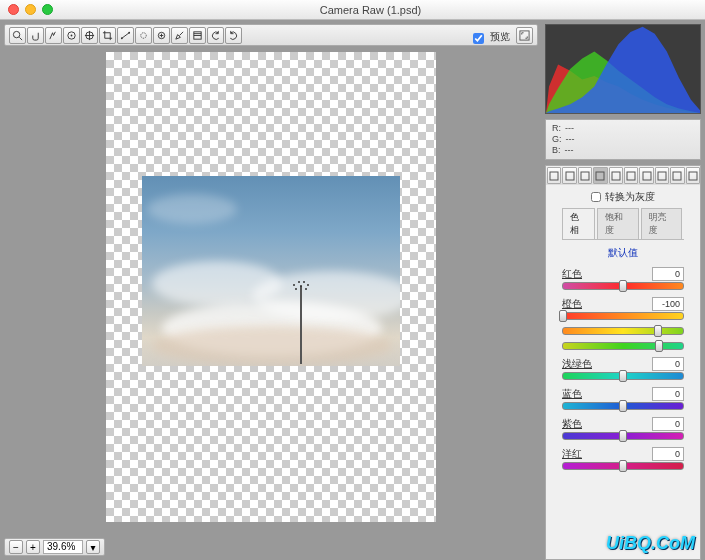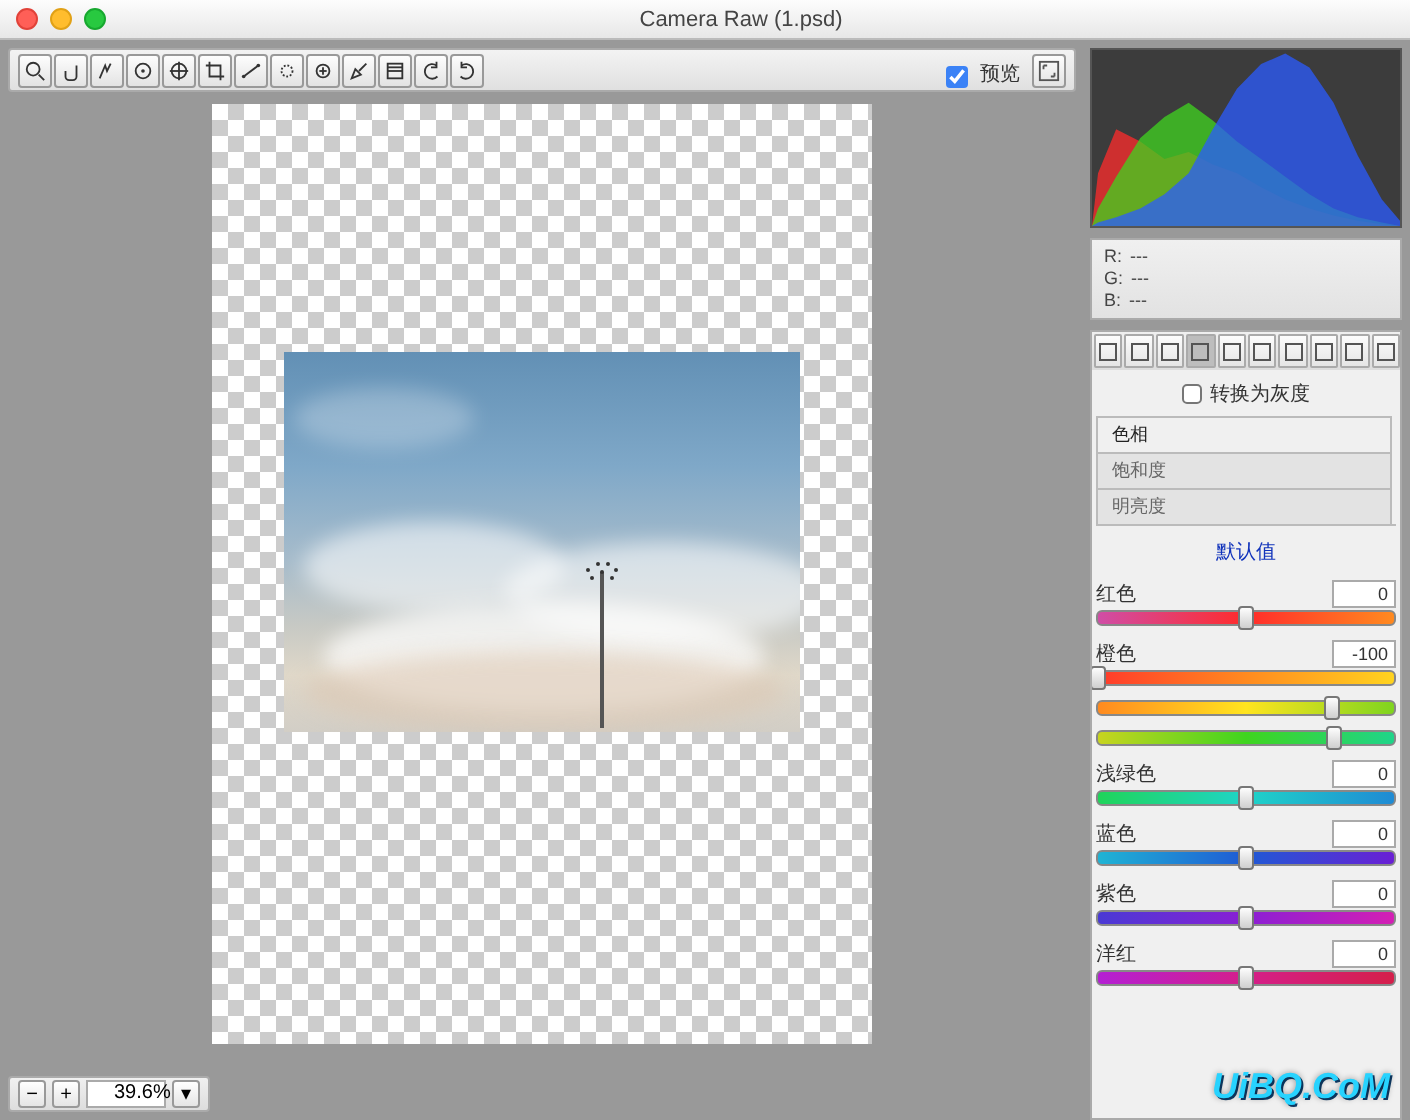--- a/index.html
+++ b/index.html
@@ -41,40 +41,40 @@
   .c3 { width:220px; height:55px; left:20px; top:125px; background:rgba(255,255,255,.7);}
   .c4 { width:90px; height:30px; left:5px; top:18px; background:rgba(255,255,255,.25);}
   .c5 { width:240px; height:40px; left:10px; top:150px; background:rgba(220,200,180,.6);}
   .pole { position:absolute; left:158px; top:110px; width:2px; height:78px; background:#555;}
   .pole-top { position:absolute; left:150px; top:104px; width:18px; height:10px;}
   .pole-top span { position:absolute; width:2px; height:2px; background:#333; border-radius:50%;}
   .pt1{left:1px;top:4px;} .pt2{left:6px;top:1px;} .pt3{left:11px;top:1px;} .pt4{left:15px;top:4px;}
   .pt5{left:3px;top:8px;} .pt6{left:13px;top:8px;} .ptc{left:8px;top:5px;width:3px;height:3px;}
   .bottombar { position:absolute; left:4px; bottom:4px; height:18px; background:linear-gradient(#f0f0f0,#ddd); border:1px solid #aaa; border-radius:2px; display:flex; align-items:center; gap:3px; padding:0 4px; font-size:10px;}
   .bb-btn { width:14px; height:14px; background:linear-gradient(#fff,#e5e5e5); border:1px solid #999; border-radius:2px; display:flex;align-items:center;justify-content:center; cursor:pointer;}
-  .zoom-val { background:#fff; border:1px solid #aaa; height:14px; width:40px; font-size:10px; padding:0 13px; line-height:12px;}
+  .zoom-val { background:#fff; border:1px solid #aaa; height:14px; width:40px; font-size:10px; padding:0 3px; line-height:12px;}
   .right-pane { width:163px; background:#999; display:flex; flex-direction:column; padding:4px 4px 0 3px;}
   .histogram { height:90px; width:100%; background:#3c3c3c; border:1px solid #555; margin-bottom:5px; position:relative;}
   .rgb-readout { background:linear-gradient(#f0f0f0,#e2e2e2); border:1px solid #aaa; padding:3px 6px; font-size:9px; color:#444; line-height:11px; margin-bottom:5px;}
   .rgb-row { display:flex; gap:4px;}
   .panel-icons { height:20px; background:linear-gradient(#f0f0f0,#ddd); border:1px solid #aaa; border-bottom:none; display:flex; align-items:center; }
   .panel-icons .pi { width:17px; height:17px; border:1px solid #aaa; border-radius:1px; margin:0 0px 0 1px; display:flex; align-items:center; justify-content:center; font-size:9px; color:#444; background:linear-gradient(#fcfcfc,#e5e5e5); cursor:pointer; }
   .panel-icons .pi.active { background:#bdbdbd;}
   .panel-title { background:linear-gradient(#f2f2f2,#e2e2e2); border:1px solid #aaa; height:18px; display:flex; align-items:center; justify-content:center; font-size:10px; color:#444; position:relative;}
   .panel-title::after { content:""; position:absolute; right:5px; width:12px; height:12px; border:1px solid #999; border-radius:2px; background:linear-gradient(#fff,#e5e5e5);}
-  .panel-body { background:#f0f0f0; border:1px solid #aaa; border-top:none; flex:1; overflow:auto; font-size:10px; color:#333; padding:3px 2px 6px;}
+  .panel-body { background:#f0f0f0; border:1px solid #aaa; border-top:none; flex:1; overflow:auto; font-size:10px; color:#333; padding:3px 16px 6px;}
   .gray-convert { display:flex; align-items:center; justify-content:center; gap:4px; padding:2px 0 4px;}
   .gray-convert input { width:10px; height:10px;}
-  .sub-tabs { display:flex; border-bottom:1px solid #bbb; margin-bottom:3px;flex-direction:column;}
+  .sub-tabs { display:flex; border-bottom:1px solid #bbb; margin-bottom:3px;}
   .sub-tab { font-size:9px; padding:2px 7px; background:#e3e3e3; border:1px solid #bbb; border-bottom:none; margin-right:2px; color:#666; cursor:pointer;}
   .sub-tab.active { background:#f0f0f0; color:#222;}
   .defaults-link { text-align:center; font-size:10px; color:#1133bb; padding:3px 0 7px; cursor:pointer;}
   .slider-row { margin-bottom:7px;}
   .slider-head { display:flex; justify-content:space-between; align-items:center; margin-bottom:1px;}
-  .slider-label { font-size:10px; color:#333;}
+  .slider-label { font-size:10px; color:#333;text-decoration:underline;}
   .slider-val { width:32px; height:14px; border:1px solid #aaa; background:#fff; font-size:9px; text-align:right; padding:0 3px; line-height:12px;}
   .slider-track { height:8px; border:1px solid #888; border-radius:3px; position:relative;}
   .thumb { position:absolute; top:-3px; width:8px; height:12px; background:linear-gradient(#fdfdfd,#cfcfcf); border:1px solid #777; border-radius:2px; transform:translateX(-50%); cursor:pointer;}
   .watermark { position:absolute; right:10px; bottom:6px; font-size:18px; font-weight:700; color:#27d3ff; text-shadow:0 0 3px rgba(0,0,0,.4), 1px 1px 0 #0e3d69; font-style:italic;}
 </style>
 </head>
 <body>
 
 <div class="titlebar">
   <div class="traffic">

